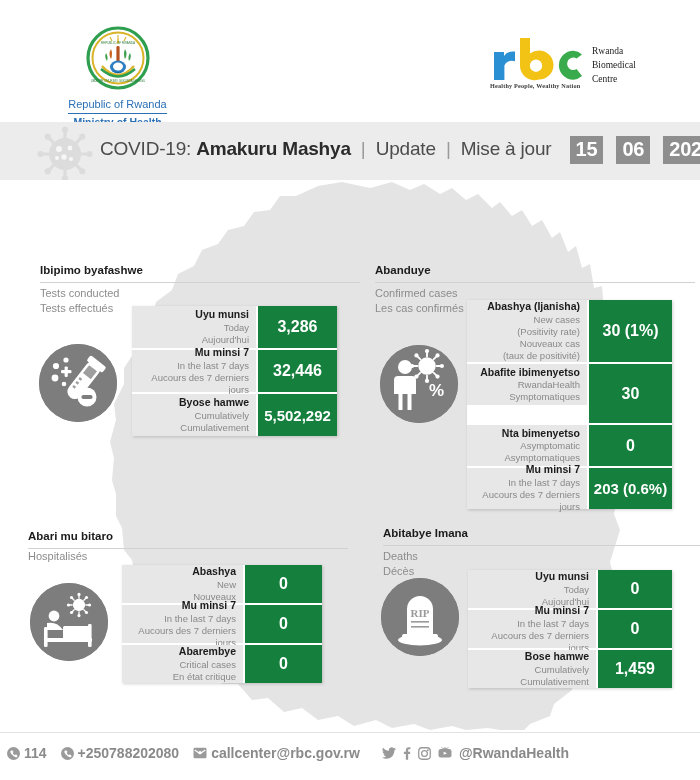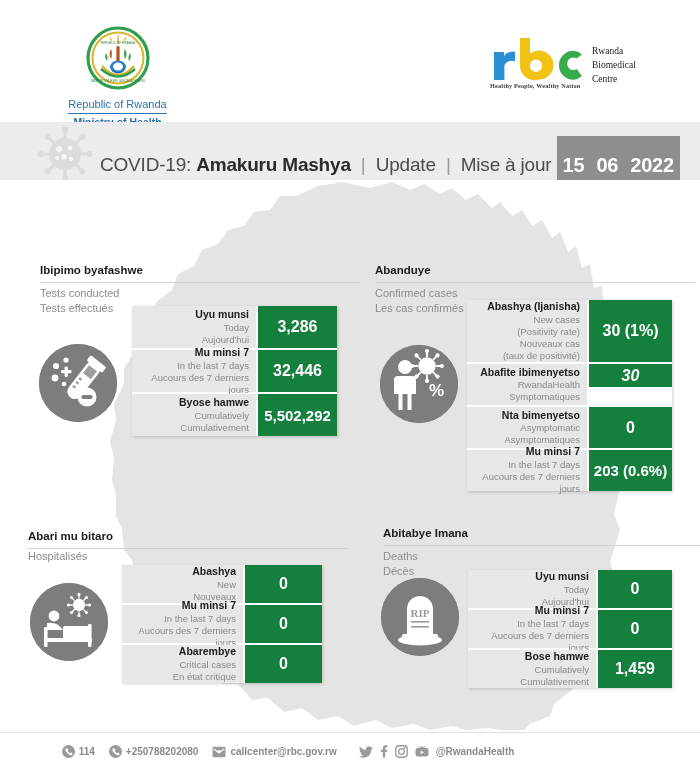--- a/index.html
+++ b/index.html
@@ -29,21 +29,21 @@
 
   
   .titleband{position:absolute;left:0;top:122px;width:700px;height:58px;
              background:#ececec;overflow:hidden;}
   .band-virus{position:absolute;left:36px;top:3px;opacity:.55;}
   .band-text{position:absolute;left:100px;top:14px;font-size:19px;color:#4c4c4c;
              white-space:nowrap;letter-spacing:-0.2px;}
   .band-text .bold{font-weight:bold;color:#2b2b2b;}
   .band-text .sep{color:#9a9a9a;padding:0 5px;}
   .datebox{display:inline-block;background:#8e8e8e;color:#fff;font-weight:bold;
-           font-size:20px;padding:18px 6px 3px 6px;margin-left:0;vertical-align:-1px;}
+           font-size:20px;padding:2px 6px 3px 6px;margin-left:13px;vertical-align:-1px;}
 
   
   .mapwrap{position:absolute;left:0;top:180px;width:700px;height:552px;overflow:hidden;}
 
   
   .section{position:absolute;}
   .sec-title{font-size:11.5px;font-weight:bold;color:#1b1b1b;
              border-bottom:1px solid #d2d2d2;padding-bottom:6px;white-space:nowrap;}
   .sec-en,.sec-fr{font-size:11px;color:#8c8c8c;line-height:1.35;white-space:nowrap;}
   .sec-en{margin-top:3px;}
@@ -61,21 +61,21 @@
   .dlabel .l-en,.dlabel .l-fr{font-size:9.5px;color:#898989;line-height:1.28;}
   .dvalue{background:#15803d;color:#fff;font-weight:bold;
           display:flex;align-items:center;justify-content:center;
           box-sizing:border-box;border-left:2px solid #fff;}
 
   
   .footer{position:absolute;left:0;top:732px;width:700px;height:48px;background:#fff;
           border-top:1px solid #e3e3e3;}
   .footrow{position:absolute;left:0;top:12px;width:576px;
            display:flex;justify-content:center;align-items:center;gap:14px;
-           font-size:10px;font-weight:bold;color:#8a8a8a;}
+           font-size:14px;font-weight:bold;color:#8a8a8a;}
   .fitem{display:flex;align-items:center;gap:4px;white-space:nowrap;}
   .fsocial{display:flex;align-items:center;gap:7px;margin-left:8px;}
   svg{display:block;}
 </style>
 </head>
 <body>
 
 <div class="logobar">
 
   <div class="gov-logo">
@@ -294,21 +294,21 @@
       <div class="l-fr">(taux de positivité)</div>
     </div>
     <div class="dvalue" style="width:85px;height:62px;font-size:16px;">30 (1%)</div>
   </div>
   <div class="drow">
     <div class="dlabel" style="width:120px;height:41px;">
       <div class="l-rw">Abafite ibimenyetso</div>
       <div class="l-en">RwandaHealth</div>
       <div class="l-fr">Symptomatiques</div>
     </div>
-    <div class="dvalue" style="width:85px;height:23px;font-size:16px;font-style:italic;">30</div>
+    <div class="dvalue" style="width:85px;height:59px;font-size:16px;">30</div>
   </div>
   <div class="drow">
     <div class="dlabel" style="width:120px;height:41px;">
       <div class="l-rw">Nta bimenyetso</div>
       <div class="l-en">Asymptomatic</div>
       <div class="l-fr">Asymptomatiques</div>
     </div>
     <div class="dvalue" style="width:85px;height:41px;font-size:16px;">0</div>
   </div>
   <div class="drow">

